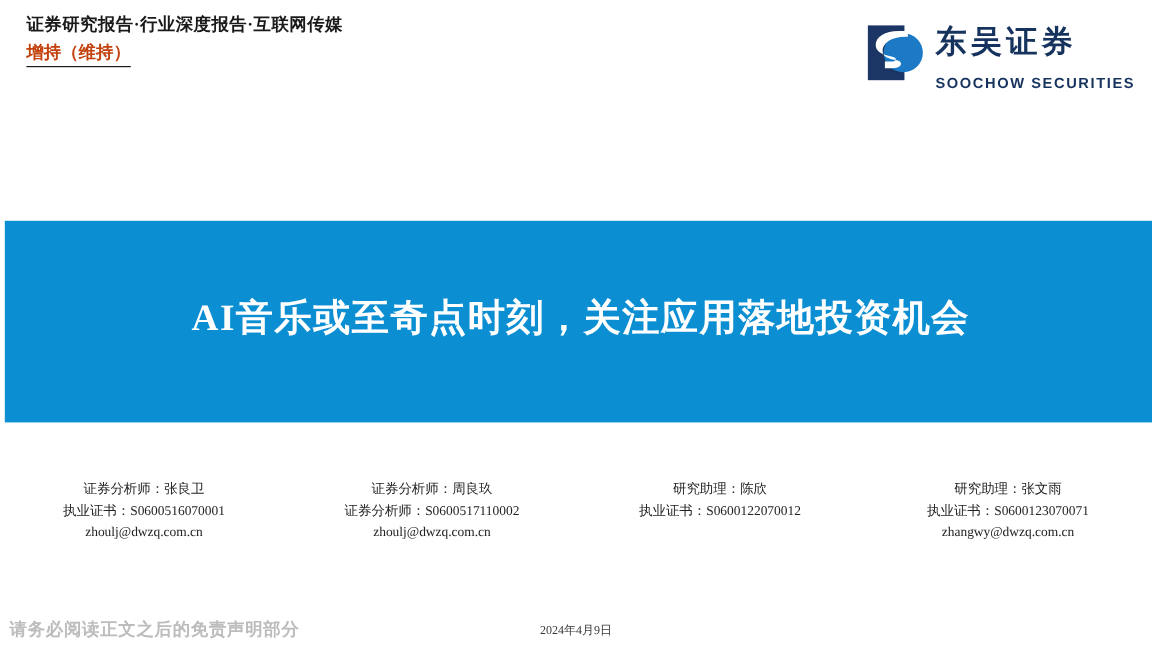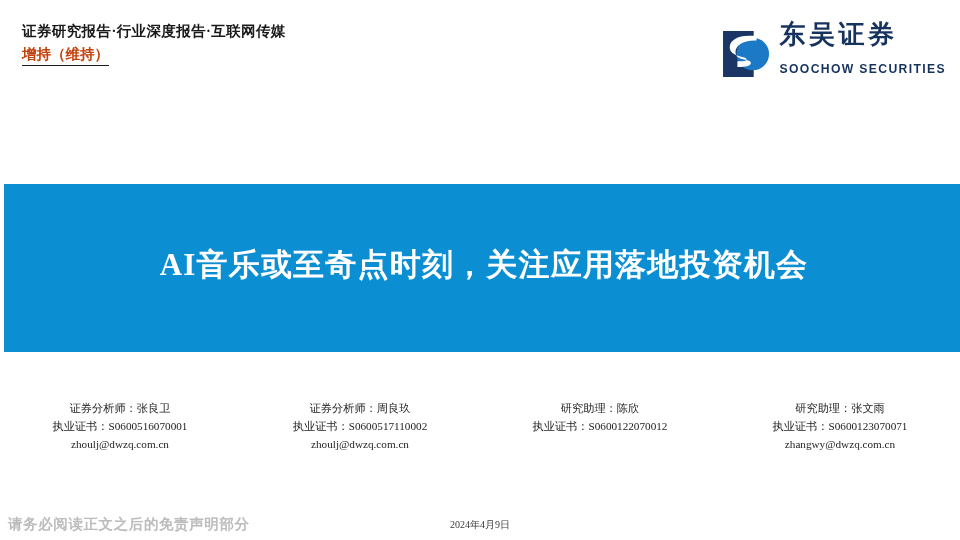--- a/index.html
+++ b/index.html
@@ -25,21 +25,21 @@
   .header {
     position: absolute;
     top: 0;
     left: 0;
     width: 960px;
     height: 92px;
   }
   .header-left {
     position: absolute;
     left: 22px;
-    top: 21px;
+    top: 11px;
     width: 520px;
   }
   .report-kicker {
     font-family: "Liberation Serif", "DejaVu Serif", serif;
     font-size: 14.5px;
     font-weight: bold;
     color: #1a1a1a;
     letter-spacing: 0.4px;
     line-height: 20px;
     white-space: nowrap;
@@ -56,21 +56,21 @@
     padding-bottom: 1px;
     white-space: nowrap;
   }
 
   
   .logo-block {
     position: absolute;
     right: 14px;
     top: 21px;
     display: flex;
-    align-items: flex-end;
+    align-items: flex-start;
     gap: 9px;
   }
   .logo-mark {
     width: 48px;
     height: 46px;
     flex: 0 0 auto;
     display: block;
   }
   .logo-textblock {
     display: flex;
@@ -214,21 +214,21 @@
   <div class="analysts">
 
     <div class="analyst">
       <div class="analyst-name">证券分析师：张良卫</div>
       <div class="analyst-license">执业证书：S0600516070001</div>
       <div class="analyst-email">zhoulj@dwzq.com.cn</div>
     </div>
 
     <div class="analyst">
       <div class="analyst-name">证券分析师：周良玖</div>
-      <div class="analyst-license">执业证书：S0600517110002</div>
+      <div class="analyst-license">证券分析师：S0600517110002</div>
       <div class="analyst-email">zhoulj@dwzq.com.cn</div>
     </div>
 
     <div class="analyst">
       <div class="analyst-name">研究助理：陈欣</div>
       <div class="analyst-license">执业证书：S0600122070012</div>
     </div>
 
     <div class="analyst">
       <div class="analyst-name">研究助理：张文雨</div>

